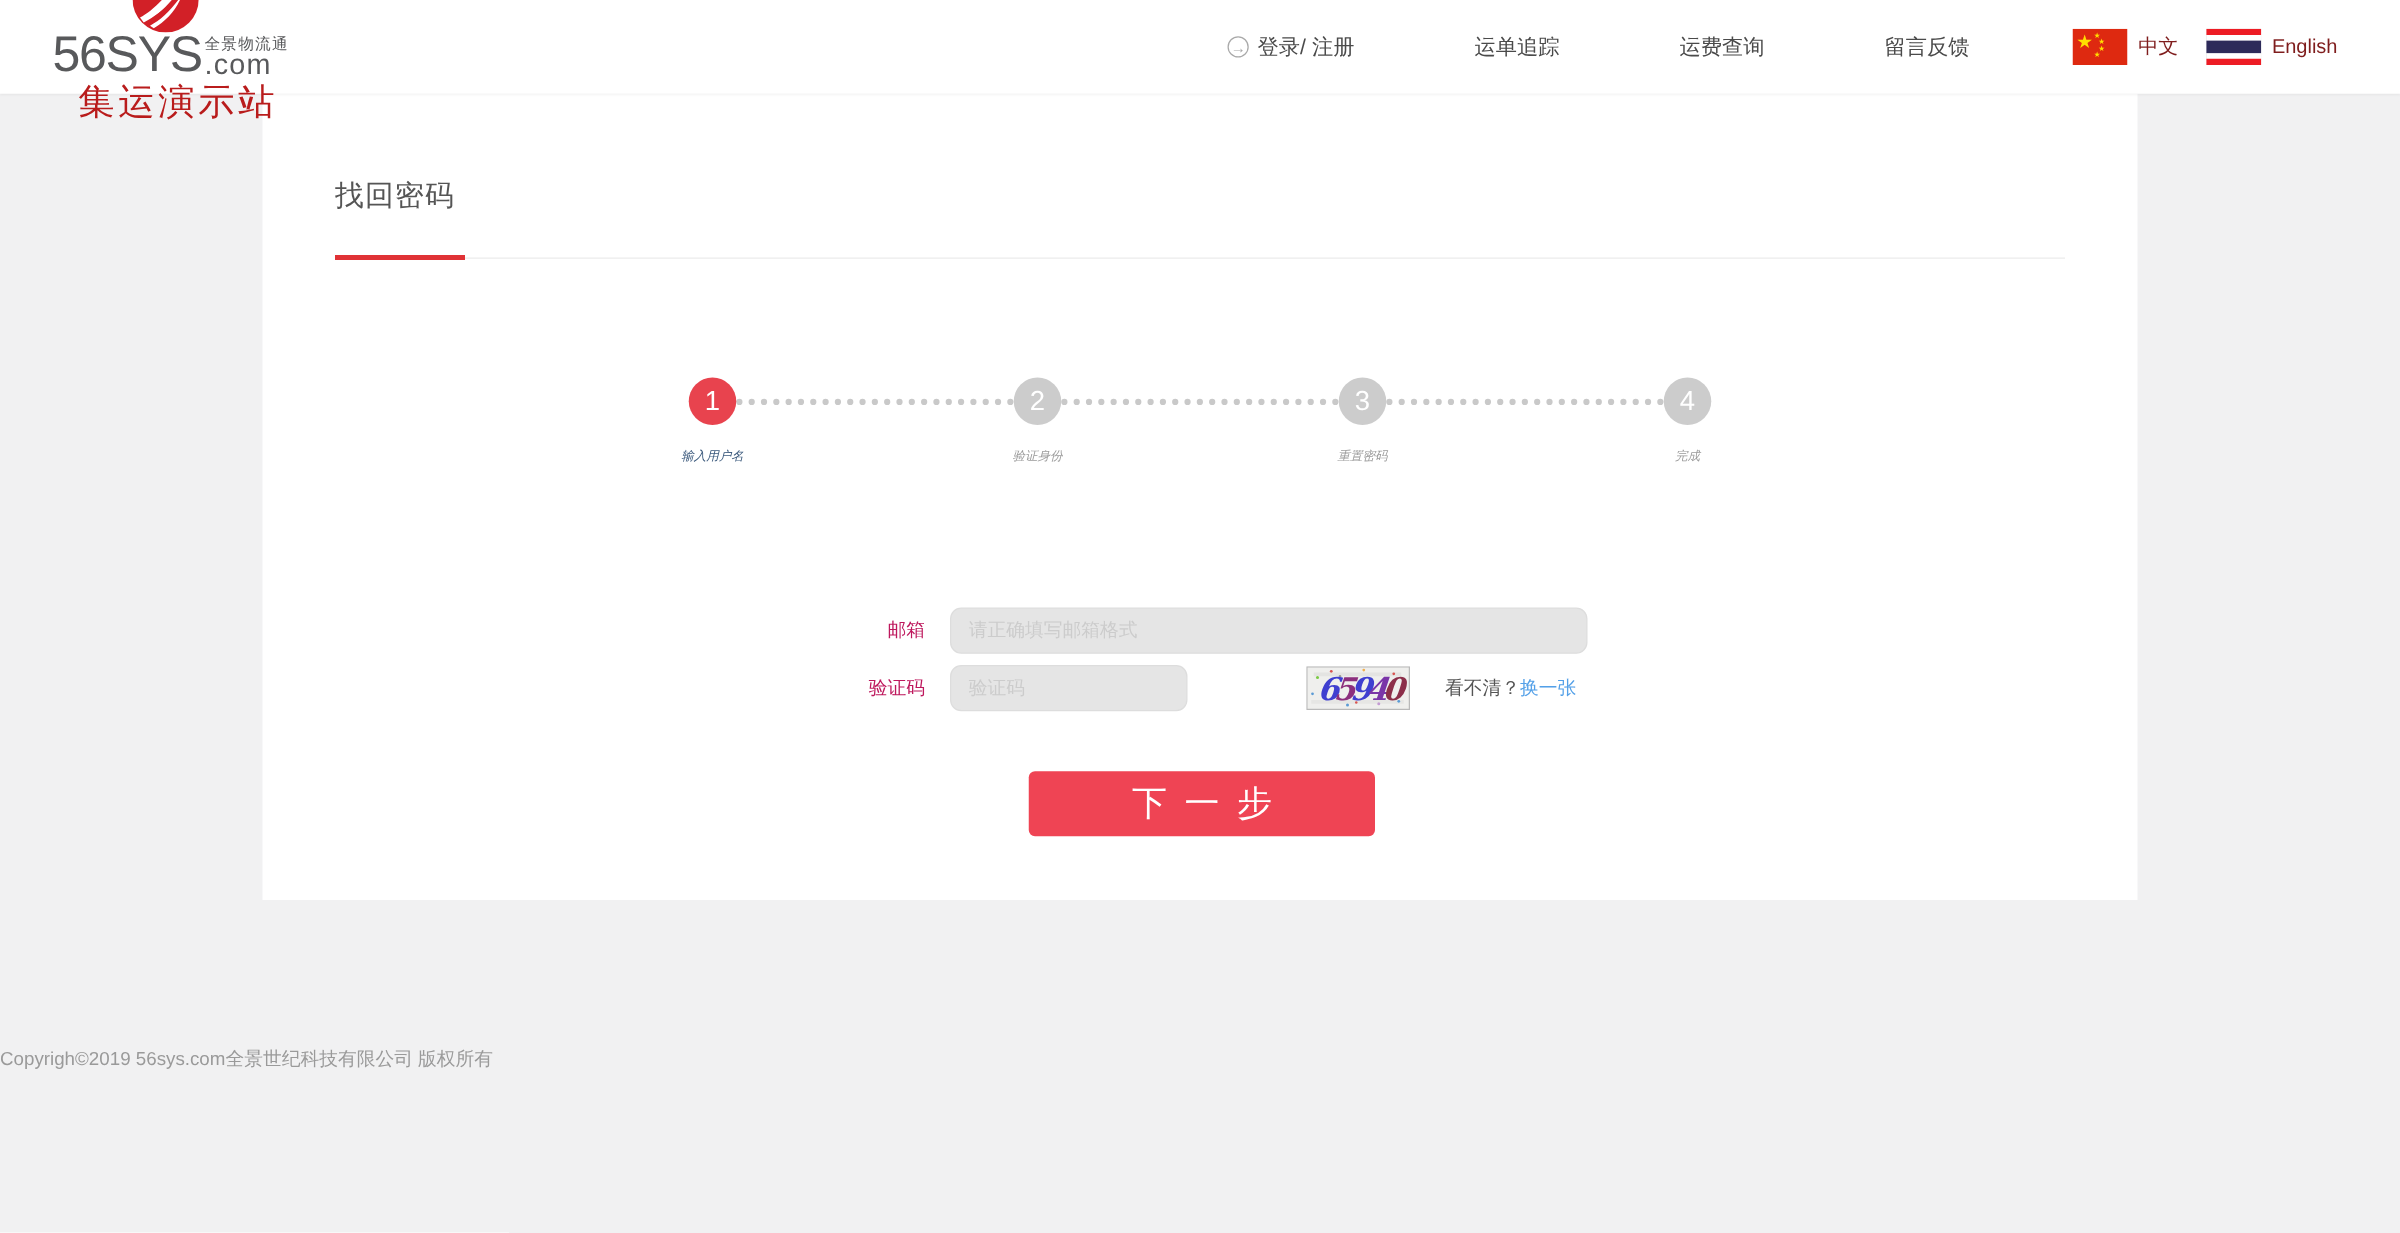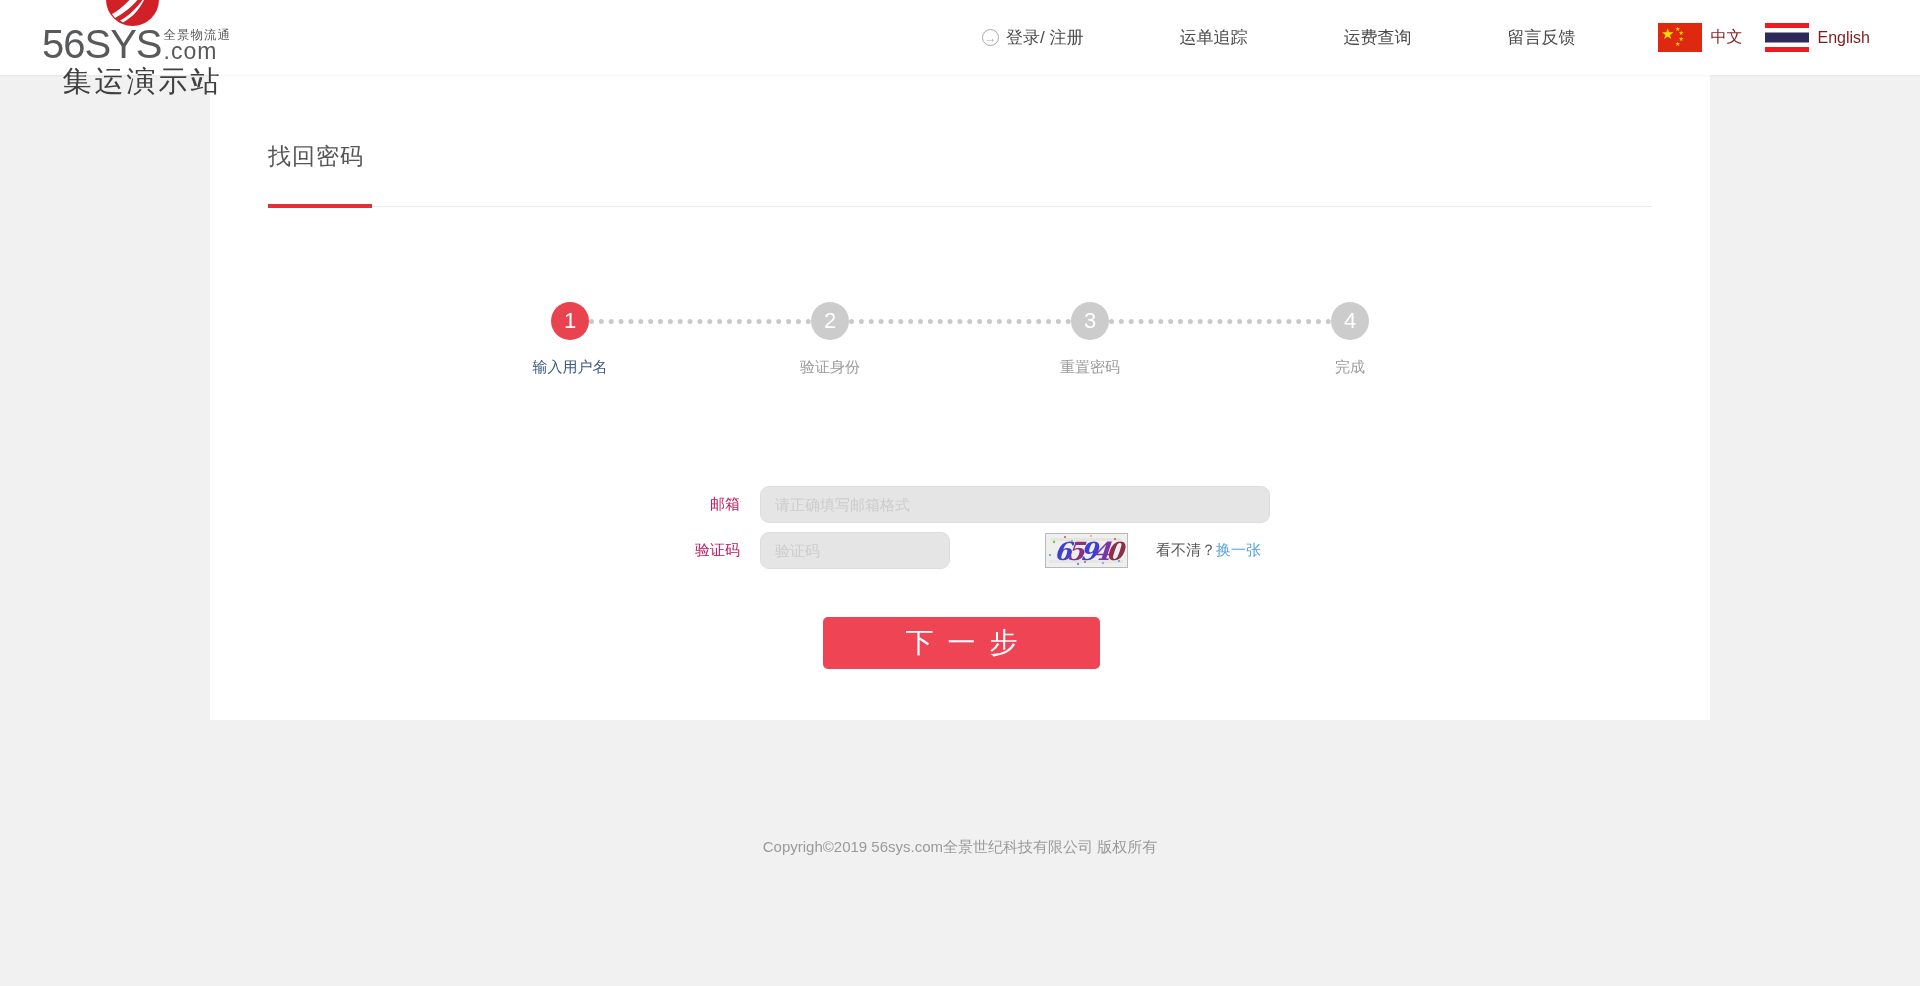--- a/index.html
+++ b/index.html
@@ -17,21 +17,21 @@
     padding:0 50px 0 34px; box-shadow:0 1px 2px rgba(0,0,0,0.05);
     position:relative; z-index:2;
   }
   .logo { display:flex; align-items:center;flex-direction:column; }
   .logo-mark { width:53px; height:53px; flex:0 0 auto; }
   .brand-block { display:flex; align-items:flex-end; margin-left:8px; }
   .brand-main { font-size:40px; color:#58595b; letter-spacing:-1px; line-height:0.9; }
   .brand-stack { display:flex; flex-direction:column; margin-left:2px; }
   .brand-tagline { font-size:12.5px; color:#58595b; letter-spacing:1px; line-height:1.1; }
   .brand-com { font-size:23px; color:#58595b; line-height:0.85; letter-spacing:1px; }
-  .site-name { font-size:29px; color:#404040; margin-left:20px; letter-spacing:3px; }
+  .site-name { font-size:29px; color:#b91c1c; margin-left:20px; letter-spacing:3px; }
 
   .nav { margin-left:auto; display:flex; align-items:center; }
   .nav-item { display:flex; align-items:center; font-size:17px; color:#4a4a4a; cursor:pointer; margin-left:96px; }
   .nav-item:first-child { margin-left:0; }
   .login-icon {
     width:17px; height:17px; border:1px solid #a9a9a9; border-radius:50%;
     display:inline-flex; align-items:center; justify-content:center;
     color:#a9a9a9; font-size:12px; margin-right:7px; line-height:1;
   }
   .lang-group { display:flex; align-items:center; margin-left:82px; }
@@ -53,21 +53,21 @@
   .stepper-block { margin-top:95px; height:92px; }
   .stepper { display:flex; align-items:center; justify-content:center; }
   .step { position:relative; flex:0 0 auto; }
   .step-circle {
     width:38px; height:38px; border-radius:50%; background:#ccc; color:#fff;
     display:flex; align-items:center; justify-content:center; font-size:22px;
   }
   .step.active .step-circle { background:#e8434e; }
   .step-label {
     position:absolute; top:56px; left:50%; transform:translateX(-50%);
-    white-space:nowrap; font-size:15px; color:#9b9b9b;
+    white-space:nowrap; font-size:10px; color:#9b9b9b;font-style:italic;
   }
   .step.active .step-label { color:#3c5a7d; }
   .connector { width:222px; border-top:5px dotted #c9c9c9; flex:0 0 auto; }
 
   
   .form { margin-top:92px; }
   .form-row { display:flex; align-items:center; margin-bottom:9px; }
   .form-label { width:530px; text-align:right; font-size:15px; color:#be185d; flex:0 0 auto; }
   .text-input {
     margin-left:20px; height:37px; border:1px solid #ddd; border-radius:9px;
@@ -81,21 +81,21 @@
   .captcha-hint { margin-left:28px; font-size:15px; color:#555; }
   .captcha-refresh { font-size:15px; color:#53a0e8; text-decoration:none; cursor:pointer;text-align:center; }
   .submit-btn {
     display:block; margin:48px 0 0 613px; width:277px; height:52px;
     background:#ef4454; border:none; border-radius:5px; color:#fff;
     font-size:28px; letter-spacing:14px; padding-left:14px; cursor:pointer;
     font-family:Liberation Mono, monospace;
   }
 
   
-  .footer { text-align:center; margin-top:118px; }
+  .footer { margin-top:118px; }
   .footer-text { font-size:15px; color:#9a9a9a; }
 </style>
 </head>
 <body>
 
 <header class="header">
   <div class="logo">
     <svg class="logo-mark" viewBox="0 0 53 53">
       <circle cx="26.5" cy="26.5" r="26.5" fill="#d22027"></circle>
       <path d="M6 41 C 16 36, 30 22, 41 4 L 48 9 C 36 26, 22 38, 9 45 Z" fill="#fff"></path>

